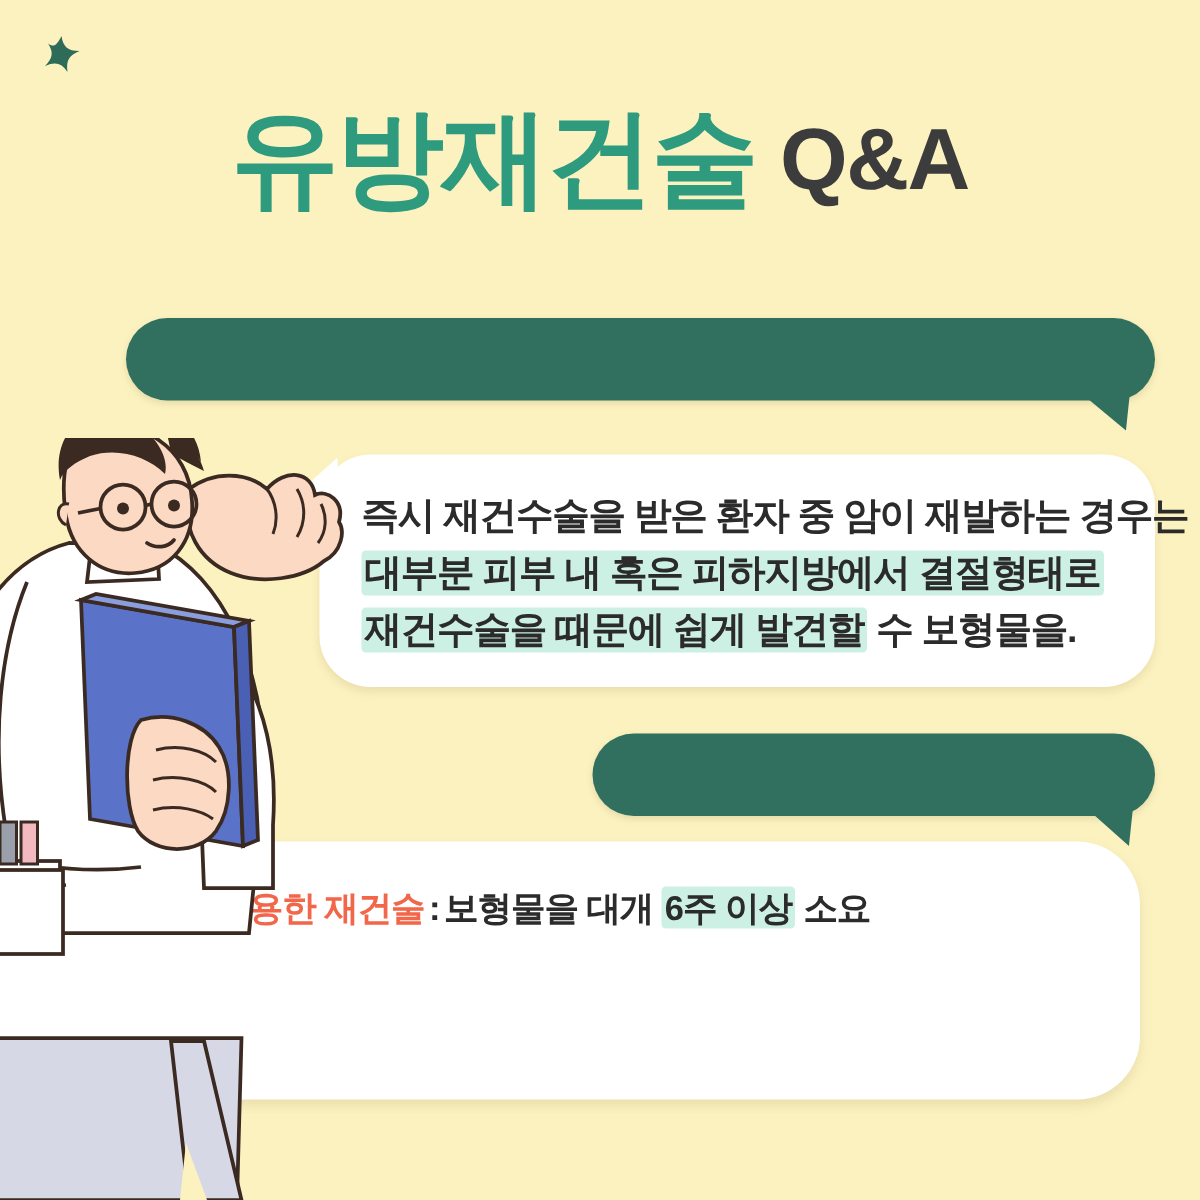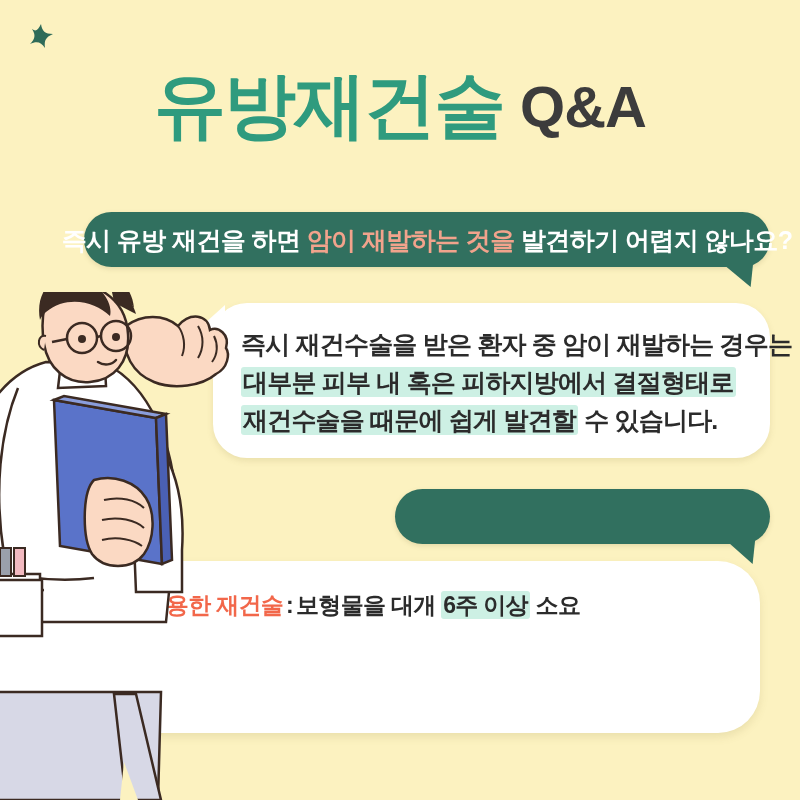--- a/index.html
+++ b/index.html
@@ -211,29 +211,28 @@
 
   <svg class="star-icon" viewBox="0 0 40 40">
     <path d="M19 4 C20 11, 23 14, 31 14 C24 17, 22 20, 23 28 C19 22, 15 21, 8 24 C13 19, 14 15, 10 9 C14 12, 16 10, 19 4 Z" fill="#2e6b58"></path>
   </svg>
 
   <div class="title-block">
     <span class="title-ko">유방재건술</span><span class="title-en">Q&amp;A</span>
   </div>
 
   <div class="q-bubble" id="question-1">
-    <div class="q-text"><span>즉시 유방 재건을 하면 </span><span class="accent">암이 재발하는 것을</span><span> 발견하기 어렵지 않나요?</span></div>
     <span class="q-tail"></span>
   </div>
 
   <div id="answer-1">
     <span class="a-tail"></span>
     <div class="a-line"><span>즉시 재건수술을 받은 환자 중 암이 재발하는 경우는</span></div>
     <div class="a-line"><span class="hl">대부분 피부 내 혹은 피하지방에서 결절형태로</span></div>
-    <div class="a-line"><span class="hl">재건수술을 때문에 쉽게 발견할</span><span> 수 있습니다.</span></div>
+    <div class="a-line"><span class="hl">재건수술을 때문에 쉽게 발견할</span><span> 수 보형물을.</span></div>
   </div>
 
   <div class="q-bubble" id="question-2">
     <span class="q-tail"></span>
   </div>
 
   <div id="answer-2-card"></div>
   <div id="answer-2-list">
 
     <div class="bullet-row"><span class="bullet-dot">·</span><span class="cond">근육을 이용한 재건술</span><span class="sep">:</span><span>보형물을 대개 </span><span class="hl">6주 이상</span><span> 소요</span></div>

